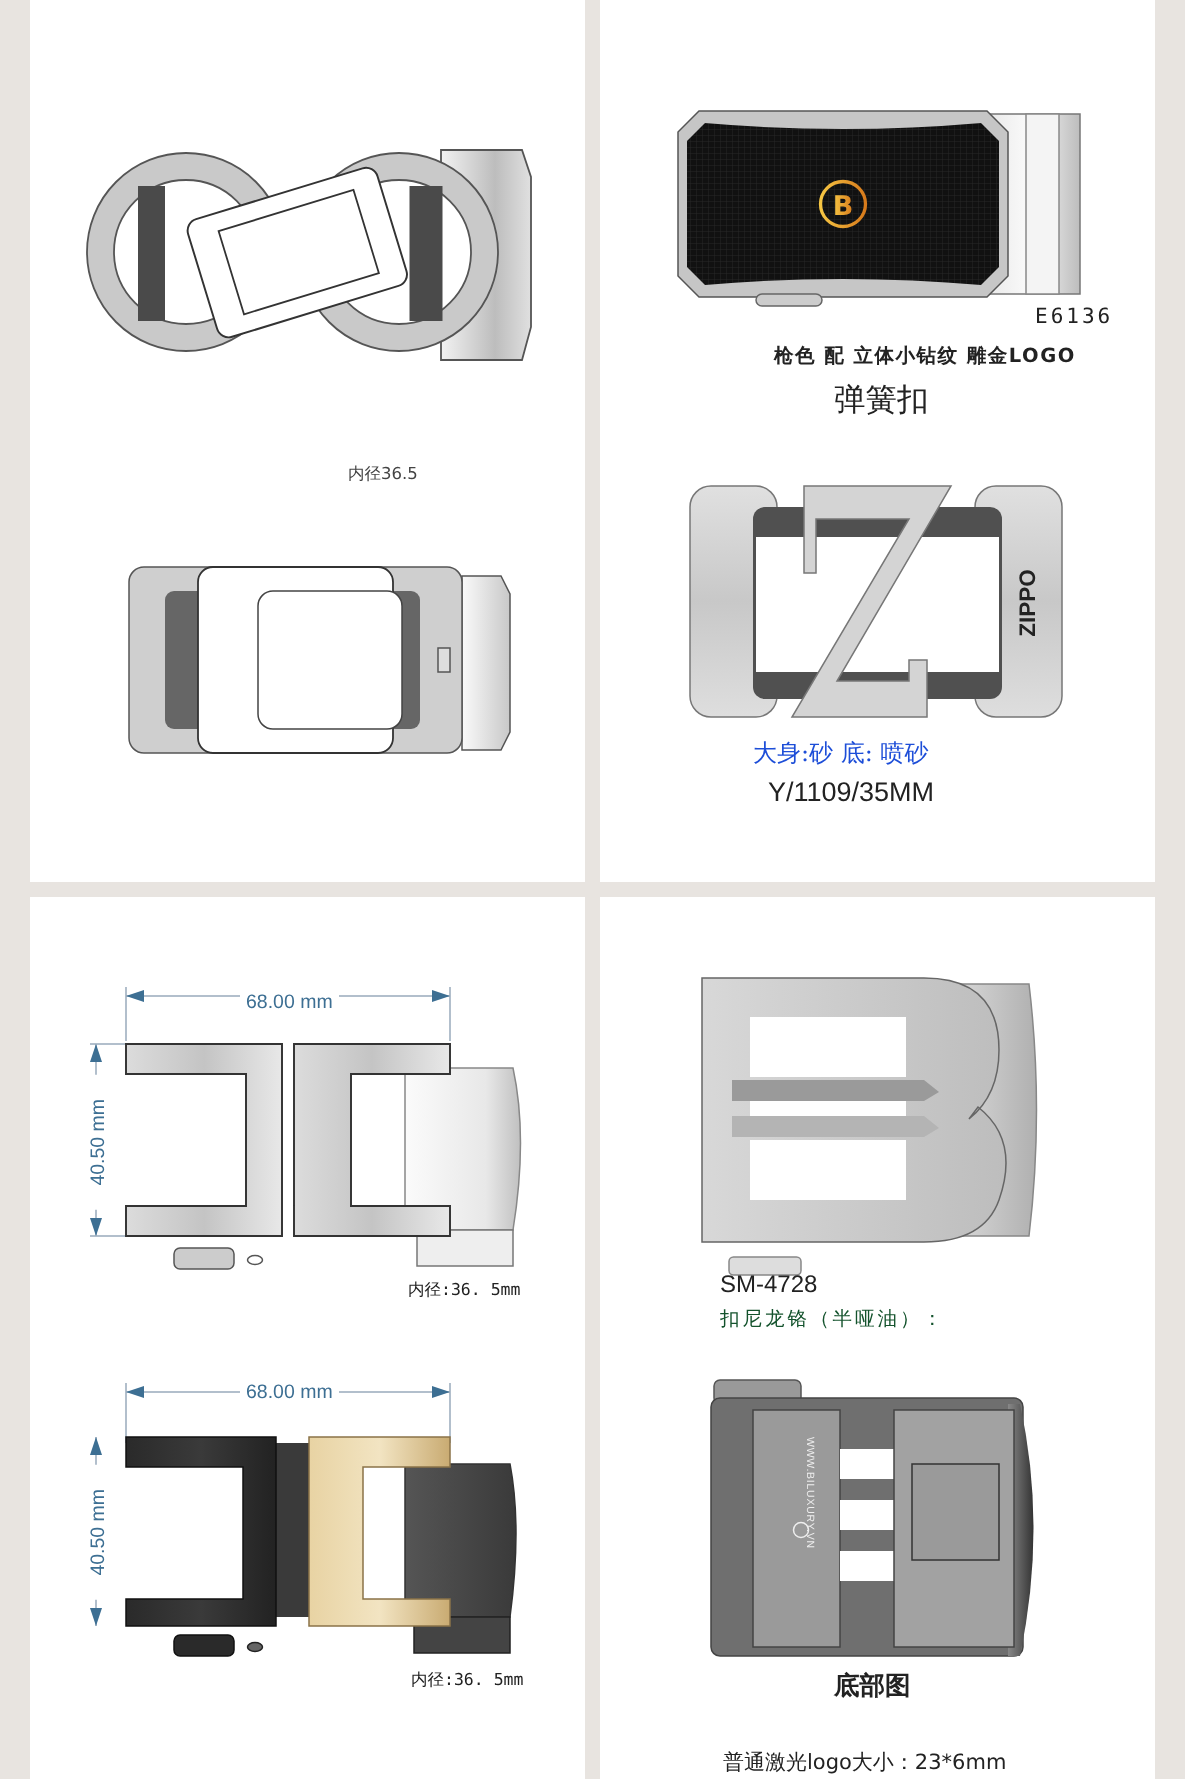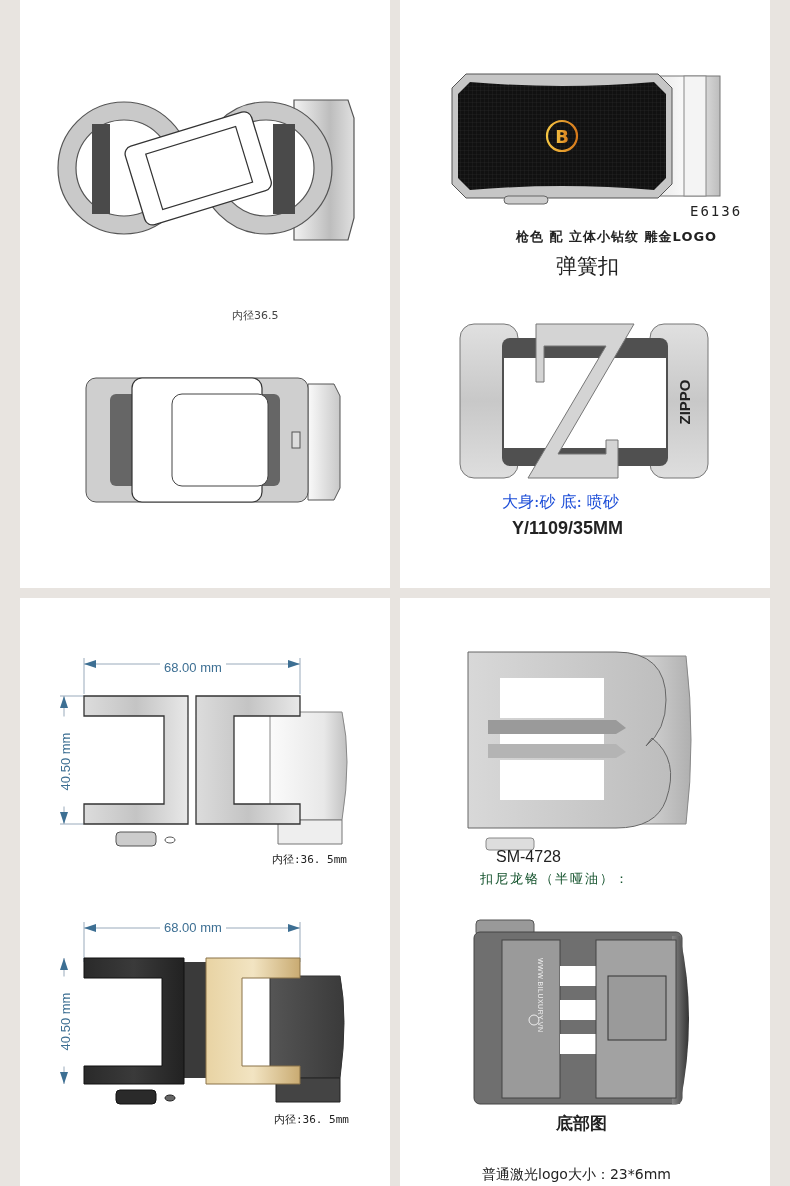--- a/index.html
+++ b/index.html
@@ -98,21 +98,21 @@
     </defs>
     <rect x="2" y="2" width="58" height="154" rx="14" fill="url(#g4)" stroke="#777"></rect>
     <rect x="192" y="2" width="58" height="154" rx="14" fill="url(#g4)" stroke="#777"></rect>
     <rect x="44" y="16" width="166" height="128" rx="8" fill="#505050"></rect>
     <rect x="46" y="36" width="162" height="90" fill="#fff"></rect>
     <path d="M78 2 L176 2 L100 132 L148 132 L148 118 L160 118 L160 156 L70 156 L148 24 L86 24 L86 60 L78 60 Z" fill="#d4d4d4" stroke="#777"></path>
     <text x="232" y="80" text-anchor="middle" transform="rotate(-90 232 80)" font-family="Liberation Sans, sans-serif" font-size="15" font-weight="bold" fill="#222">ZIPPO</text>
   </svg>
 
   <div class="txt" style="left:102px;top:492px;font-size:16px;font-family:'DejaVu Serif',serif;color:#1d4ed8;">大身:砂   底: 喷砂</div>
-  <div class="txt" style="left:112px;top:518px;font-size:18px;font-weight:bold;font-family:'Liberation Sans',sans-serif;">Y/1109/35MM</div>
+  <div class="txt" style="left:112px;top:518px;font-size:18px;font-weight:normal;font-family:'Liberation Sans',sans-serif;">Y/1109/35MM</div>
 </div>
 
 <div class="panel" id="p3">
 
   <div class="abs" style="left:0;top:0;width:370px;height:280px;">
     <svg width="370" height="280" style="left:0;top:0;" viewBox="0 0 370 280">
       <defs>
         <linearGradient id="g5" x1="0" x2="1">
             <stop offset="0" stop-color="#dcdcdc"></stop>
             <stop offset=".5" stop-color="#c4c4c4"></stop>
@@ -201,21 +201,21 @@
     <path d="M150 6 L220 6 Q230 90 220 174 L150 174 Z" fill="url(#g11)" stroke="#888"></path>
     <path d="M2 2 L150 2 Q200 2 200 50 Q200 80 180 96 L186 88 Q214 110 200 150 Q190 178 150 178 L2 178 Z" fill="url(#g10)" stroke="#666"></path>
     <rect x="34" y="28" width="104" height="40" fill="#fff"></rect>
     <rect x="34" y="110" width="104" height="40" fill="#fff"></rect>
     <rect x="34" y="84" width="104" height="10" fill="#fff"></rect>
     <path d="M22 70 L150 70 L160 78 L150 84 L22 84 Z" fill="#9a9a9a"></path>
     <path d="M22 94 L150 94 L160 102 L150 108 L22 108 Z" fill="#b4b4b4"></path>
     <rect x="20" y="188" width="48" height="12" rx="3" fill="#ddd" stroke="#888"></rect>
   </svg>
 
-  <div class="txt" style="left:80px;top:250px;font-size:16px;font-family:'Liberation Sans',sans-serif;margin-left:16px;">SM-4728</div>
+  <div class="txt" style="left:80px;top:250px;font-size:16px;font-family:'Liberation Sans',sans-serif;">SM-4728</div>
   <div class="txt" style="left:80px;top:272px;font-size:13px;letter-spacing:2px;color:#14532d;font-family:Liberation Mono, monospace;">扣尼龙铬（半哑油）：</div>
 
   <svg width="230" height="190" style="left:72px;top:320px;" viewBox="0 0 230 190">
     <defs>
       <linearGradient id="g12" x1="0" x2="1">
           <stop offset="0" stop-color="#888"></stop>
           <stop offset="1" stop-color="#333"></stop>
         </linearGradient>
     </defs>
     <rect x="4" y="2" width="58" height="16" rx="4" fill="#999" stroke="#555"></rect>

